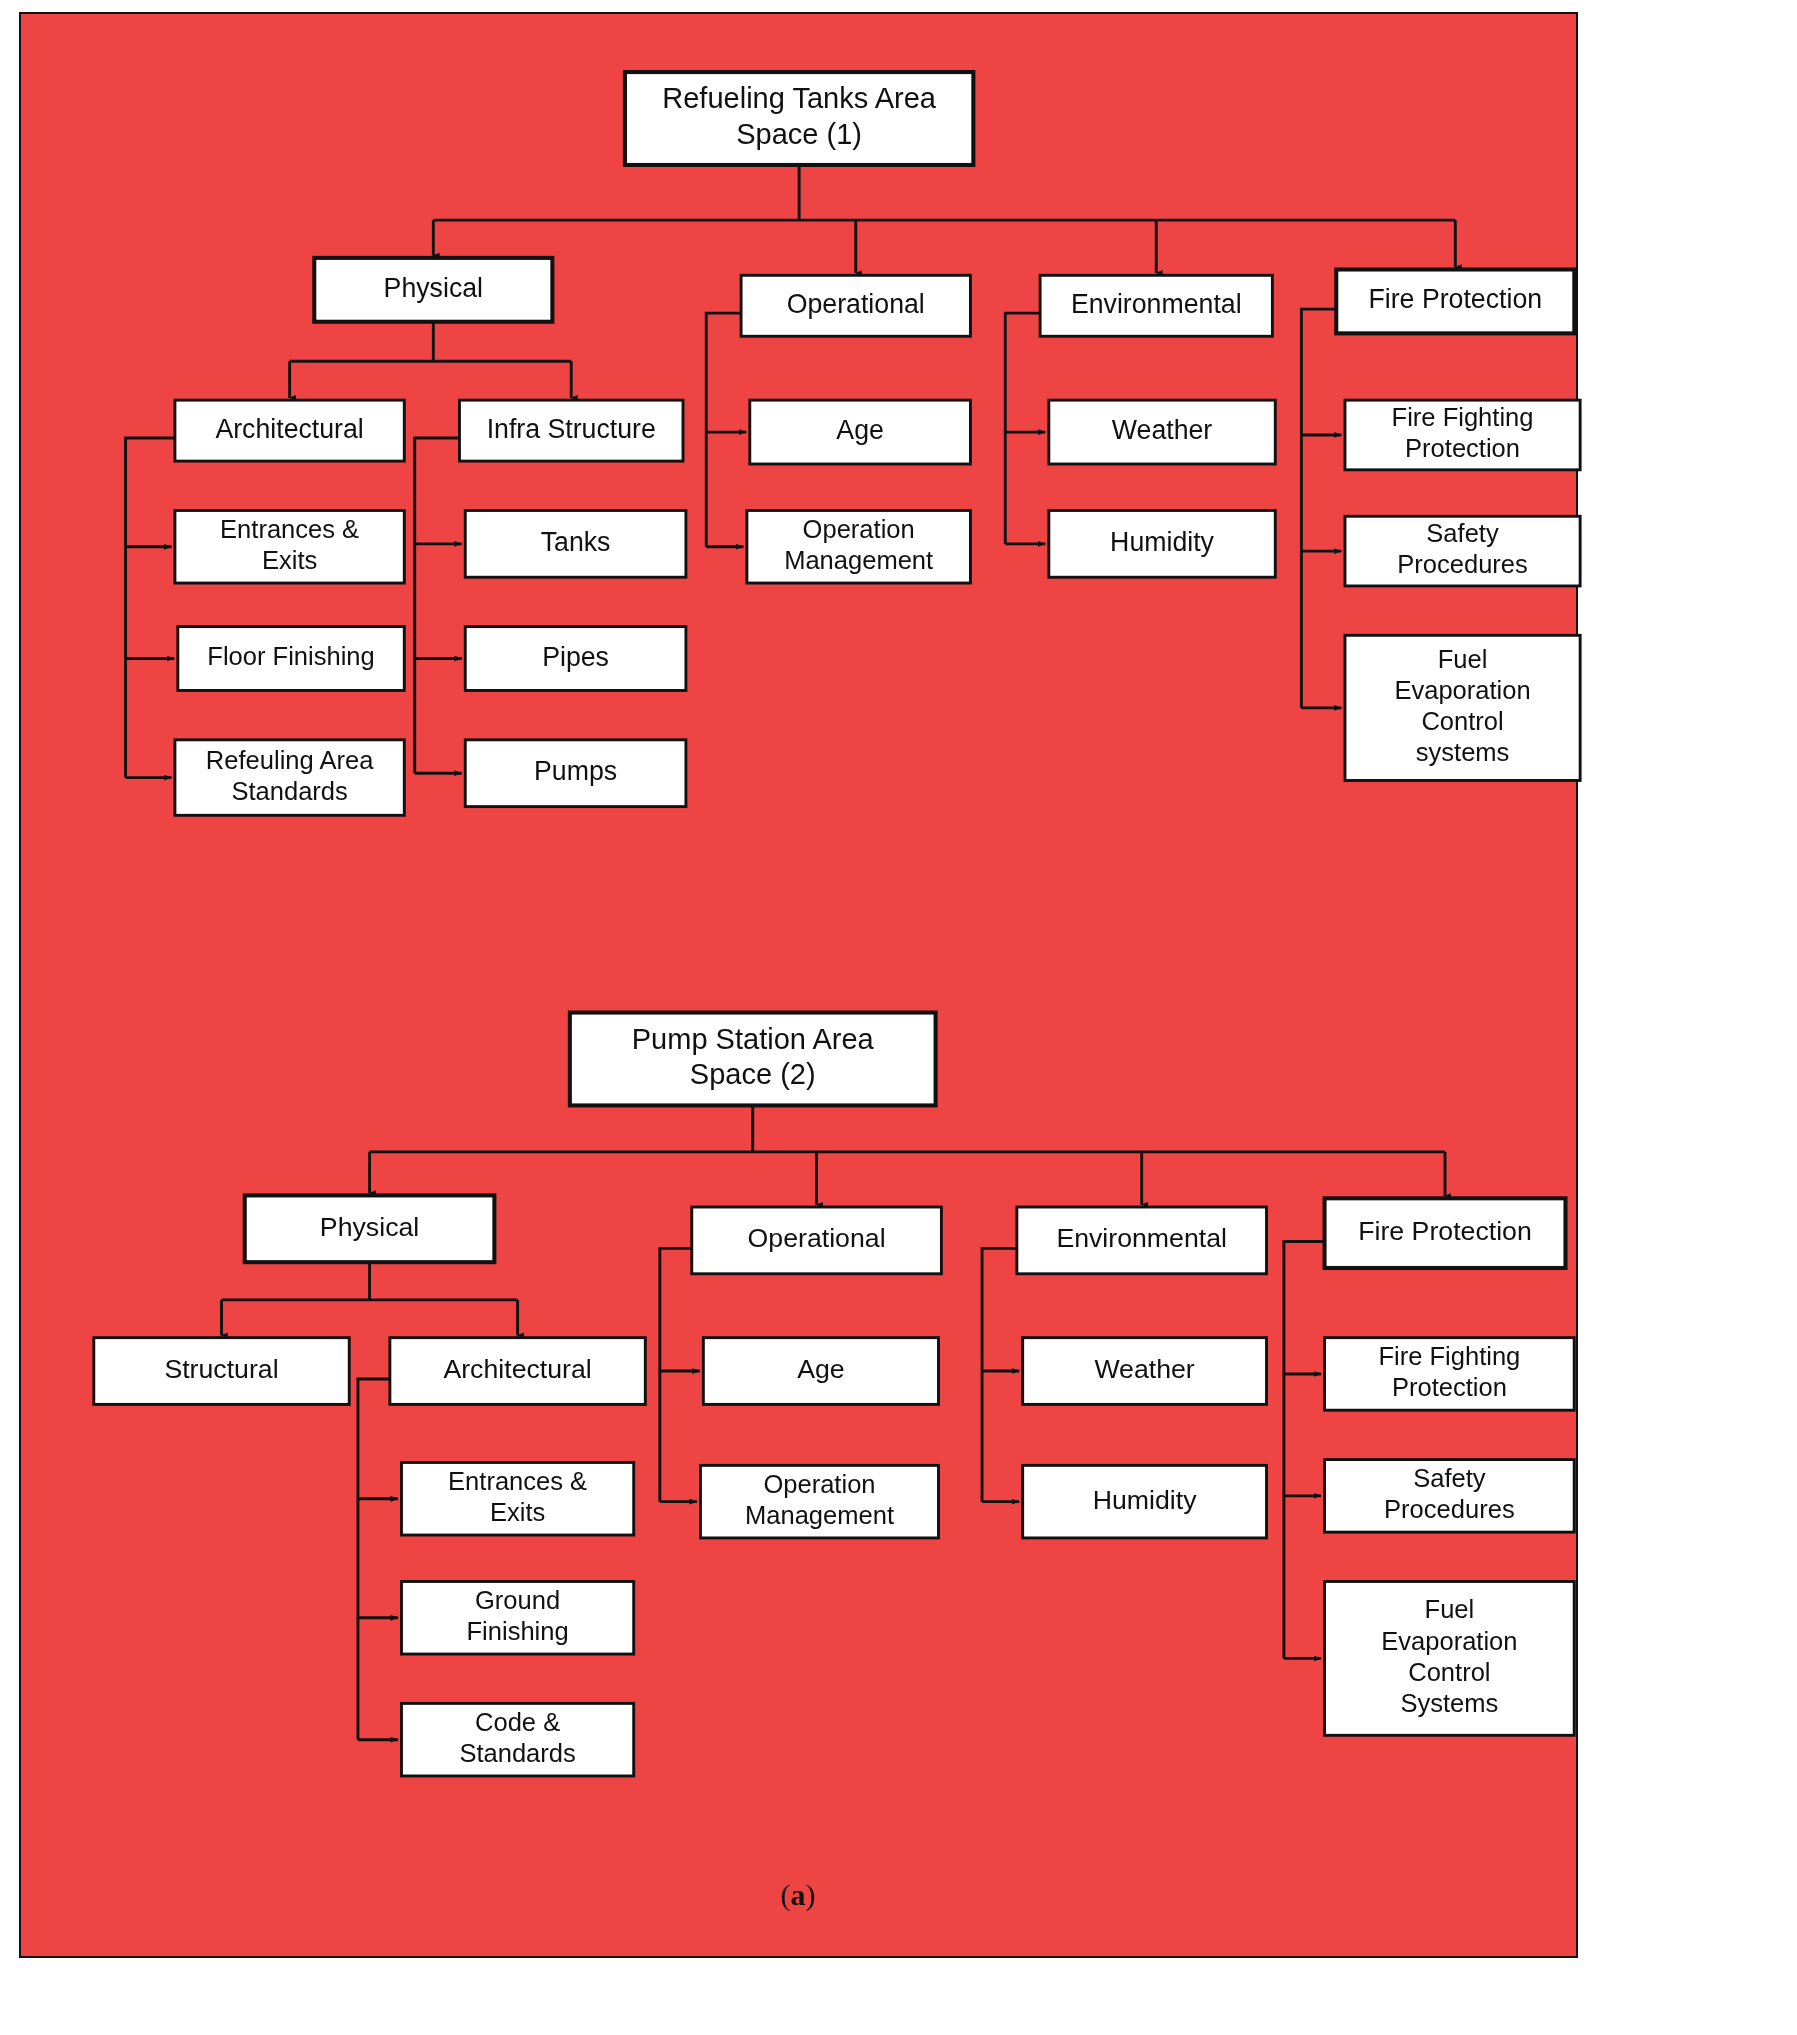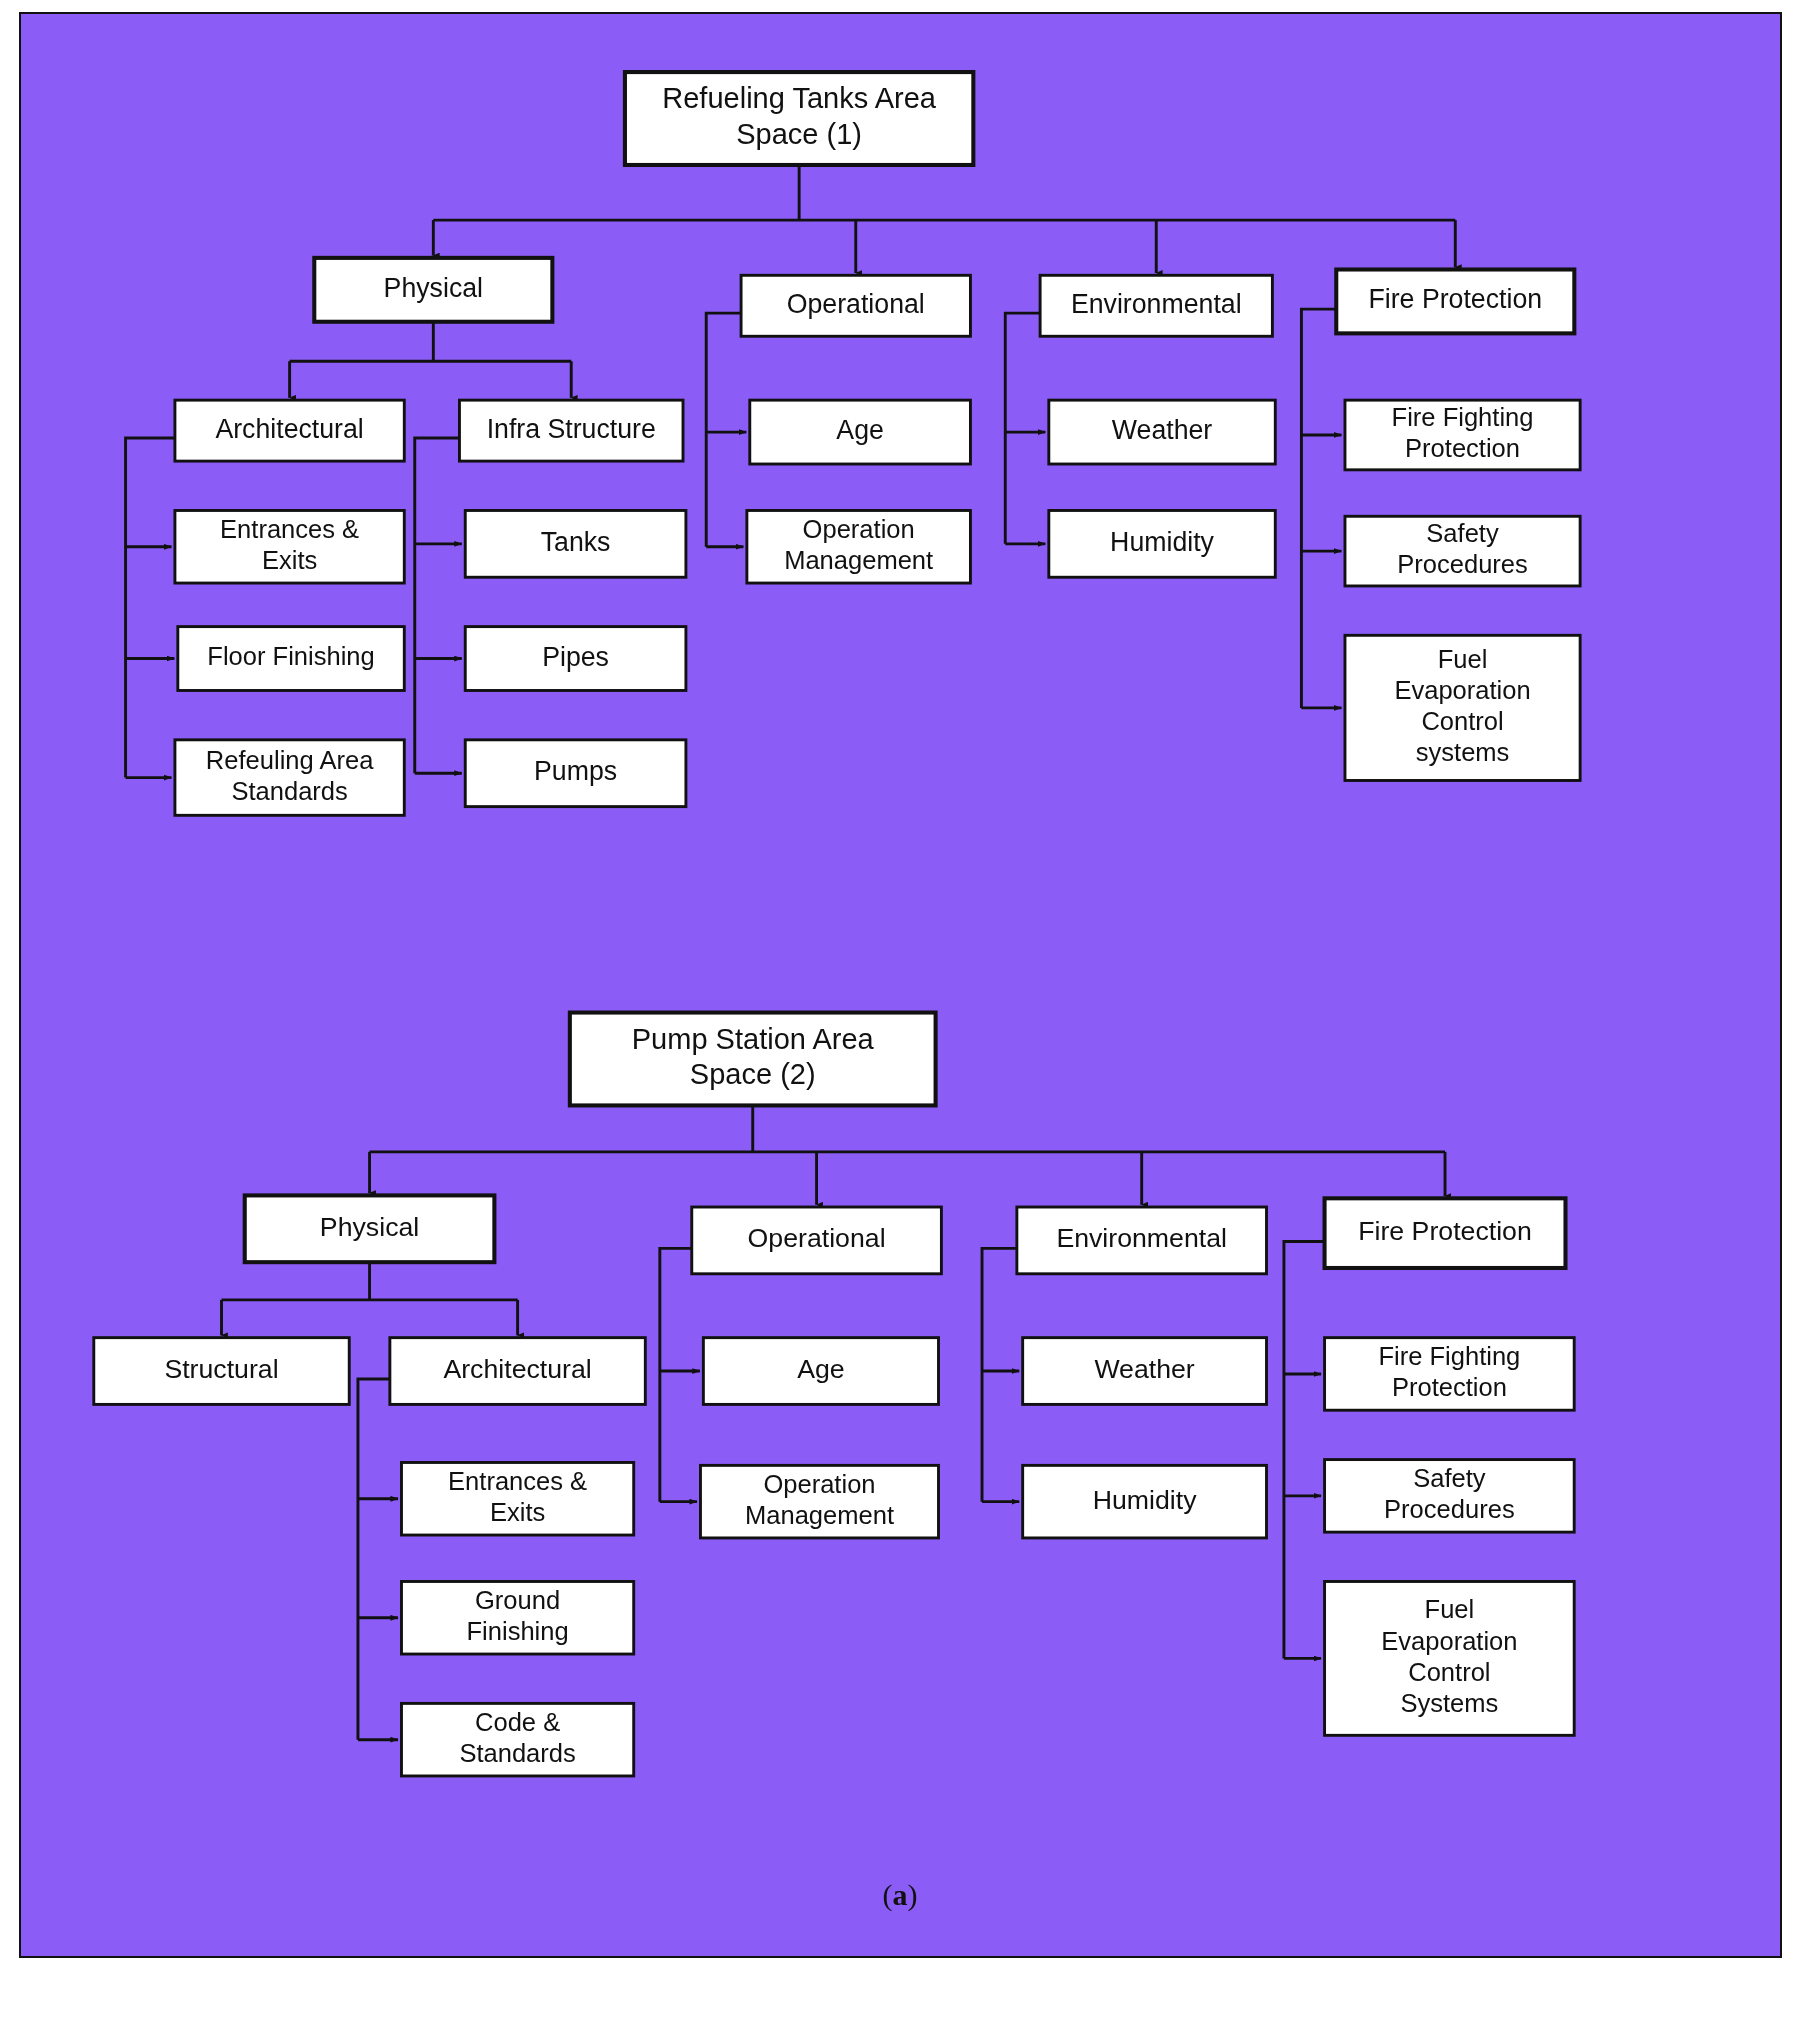--- a/index.html
+++ b/index.html
@@ -1,20 +1,20 @@
 <!DOCTYPE html>
 <html style="font-size:9.3px"><head>
 <meta charset="utf-8">
 <title>Facility Space Hierarchy Diagram</title>
 <style>
   html,body{margin:0;padding:0;background:#ffffff;}
   body{font-family:"Liberation Sans", sans-serif;}
   #page{position:relative;width:1797px;height:2035px;background:#fff;overflow:hidden;}
-  #frame{position:absolute;left:18.6px;top:11.6px;width:1763px;height:1946px;
-         border:2.9px solid #111;box-sizing:border-box;background:#8b5cf6;}
+  #frame{position:absolute;left:18.6px;top:11.6px;width:1559px;height:1946px;
+         border:2.9px solid #111;box-sizing:border-box;background:#ef4444;}
   svg.diagram{position:absolute;left:0;top:0;}
   .nodebox{fill:#ffffff;stroke:#111111;stroke-width:5;}
   .nodebox.thick{stroke-width:7;}
   .nodetext{font-family:"Liberation Sans", sans-serif;fill:#111111;
             text-anchor:middle;dominant-baseline:middle;}
   .conn{stroke:#111111;stroke-width:5;fill:none;}
   .caption{position:absolute;left:0;right:0;text-align:center;
            font-family:"Liberation Serif", serif;font-size:30px;color:#111;}
   .caption b{font-weight:bold;}
 </style>

